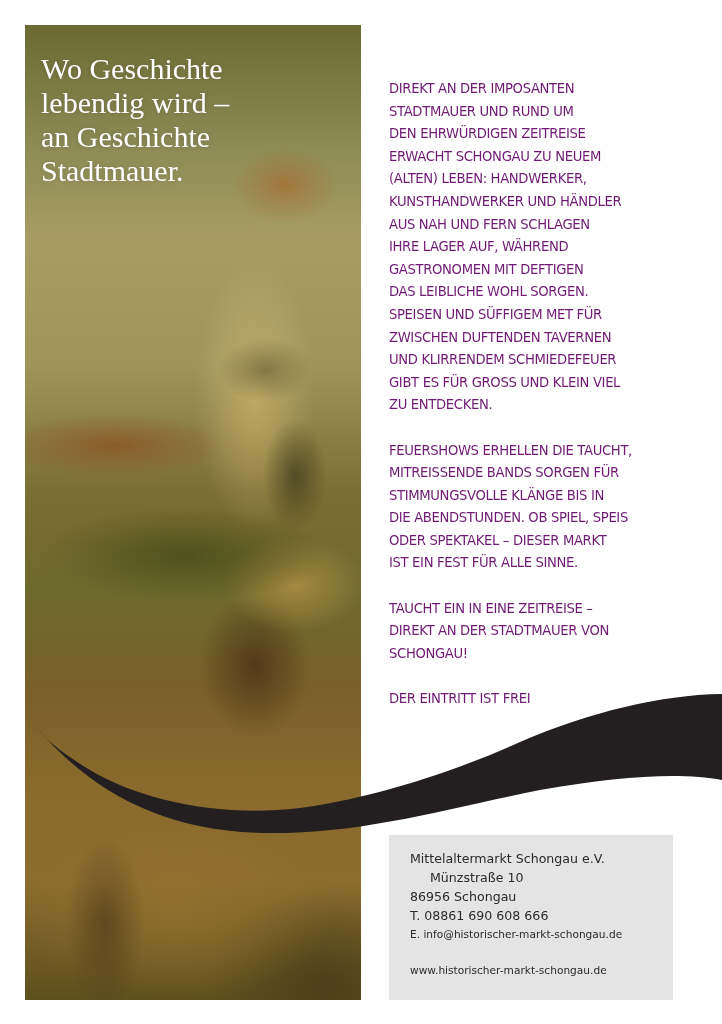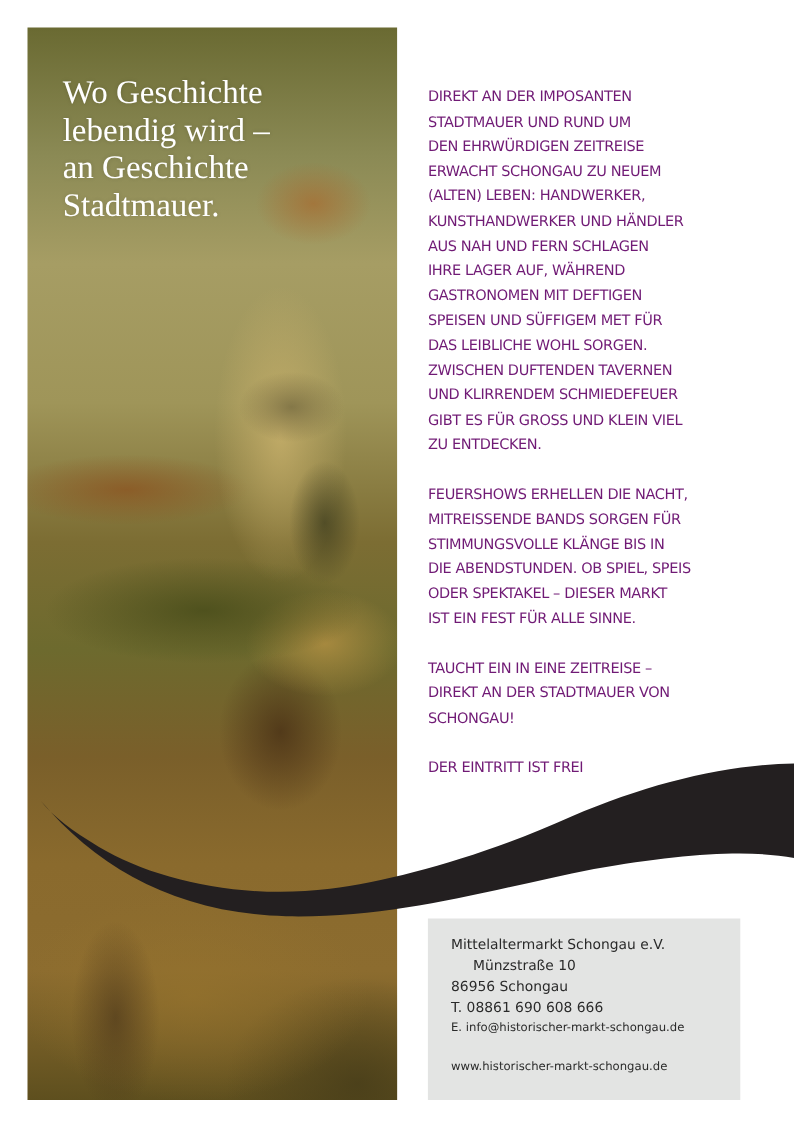--- a/index.html
+++ b/index.html
@@ -21,21 +21,21 @@
         radial-gradient(ellipse 70px 90px at 230px 640px, rgba(70,45,20,0.75), transparent 80%),
         radial-gradient(ellipse 50px 110px at 80px 900px, rgba(70,50,25,0.6), transparent 80%),
         radial-gradient(ellipse 200px 120px at 150px 880px, rgba(150,115,45,0.7), transparent 80%),
         radial-gradient(ellipse 150px 120px at 300px 960px, rgba(70,60,25,0.8), transparent 80%),
         linear-gradient(180deg, #6a6a32 0%, #8b8a55 12%, #a69d64 22%, #9f9559 35%, #7c6d33 48%, #6d6a2e 58%, #7a5f2a 68%, #8a6a2d 78%, #8c6c2f 88%, #5e4f1e 100%);
     }
     .headline {
       position: absolute; left: 41px; top: 52px; width: 290px;
       font-family: "Liberation Serif", "DejaVu Serif", serif;
       font-size: 30px; line-height: 34px; color: #ffffff;
-      margin: 16px; font-weight: normal;
+      margin: 0; font-weight: normal;
       text-shadow: 0 0 4px rgba(0,0,0,0.15);
     }
     .headline span { display: block; }
     .body-text {
       position: absolute; left: 389px; top: 78px; width: 300px;
       font-family: "DejaVu Sans", "Liberation Sans", sans-serif;
       font-size: 13.2px; line-height: 22.6px; color: #701a75;
       letter-spacing: -0.35px;
     }
     .body-text p { margin: 0 0 22.6px 0; }
@@ -68,29 +68,29 @@
   <p>
     <span class="line">DIREKT AN DER IMPOSANTEN</span>
     <span class="line">STADTMAUER UND RUND UM</span>
     <span class="line">DEN EHRWÜRDIGEN ZEITREISE</span>
     <span class="line">ERWACHT SCHONGAU ZU NEUEM</span>
     <span class="line">(ALTEN) LEBEN: HANDWERKER,</span>
     <span class="line">KUNSTHANDWERKER UND HÄNDLER</span>
     <span class="line">AUS NAH UND FERN SCHLAGEN</span>
     <span class="line">IHRE LAGER AUF, WÄHREND</span>
     <span class="line">GASTRONOMEN MIT DEFTIGEN</span>
+    <span class="line">DAS LEIBLICHE WOHL SORGEN.</span>
     <span class="line">SPEISEN UND SÜFFIGEM MET FÜR</span>
-    <span class="line">DAS LEIBLICHE WOHL SORGEN.</span>
     <span class="line">ZWISCHEN DUFTENDEN TAVERNEN</span>
     <span class="line">UND KLIRRENDEM SCHMIEDEFEUER</span>
     <span class="line">GIBT ES FÜR GROSS UND KLEIN VIEL</span>
     <span class="line">ZU ENTDECKEN.</span>
   </p>
   <p>
-    <span class="line">FEUERSHOWS ERHELLEN DIE NACHT,</span>
+    <span class="line">FEUERSHOWS ERHELLEN DIE TAUCHT,</span>
     <span class="line">MITREISSENDE BANDS SORGEN FÜR</span>
     <span class="line">STIMMUNGSVOLLE KLÄNGE BIS IN</span>
     <span class="line">DIE ABENDSTUNDEN. OB SPIEL, SPEIS</span>
     <span class="line">ODER SPEKTAKEL – DIESER MARKT</span>
     <span class="line">IST EIN FEST FÜR ALLE SINNE.</span>
   </p>
   <p>
     <span class="line">TAUCHT EIN IN EINE ZEITREISE –</span>
     <span class="line">DIREKT AN DER STADTMAUER VON</span>
     <span class="line">SCHONGAU!</span>

